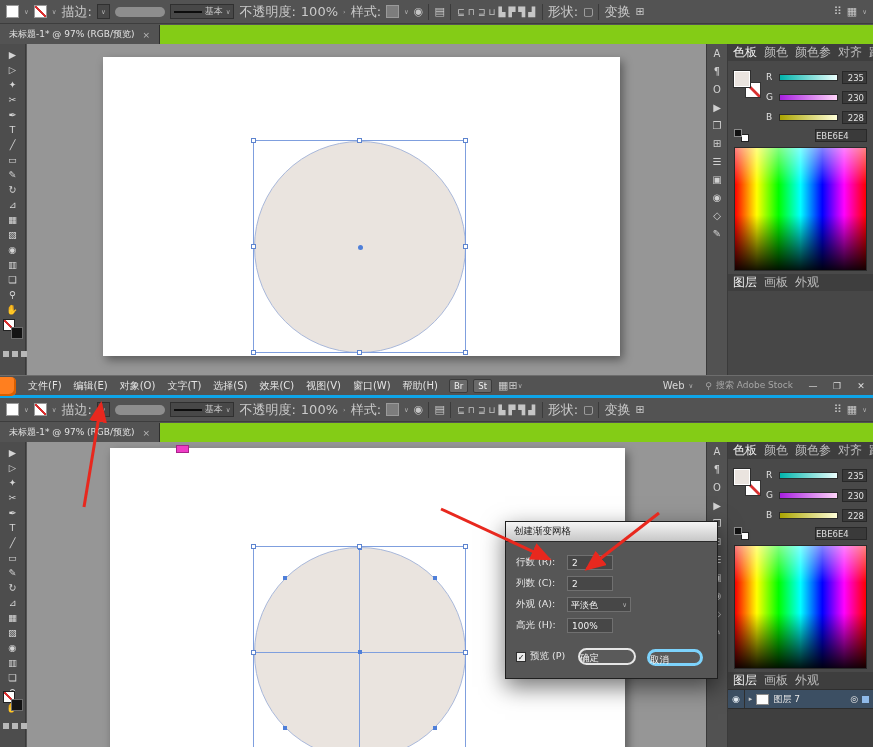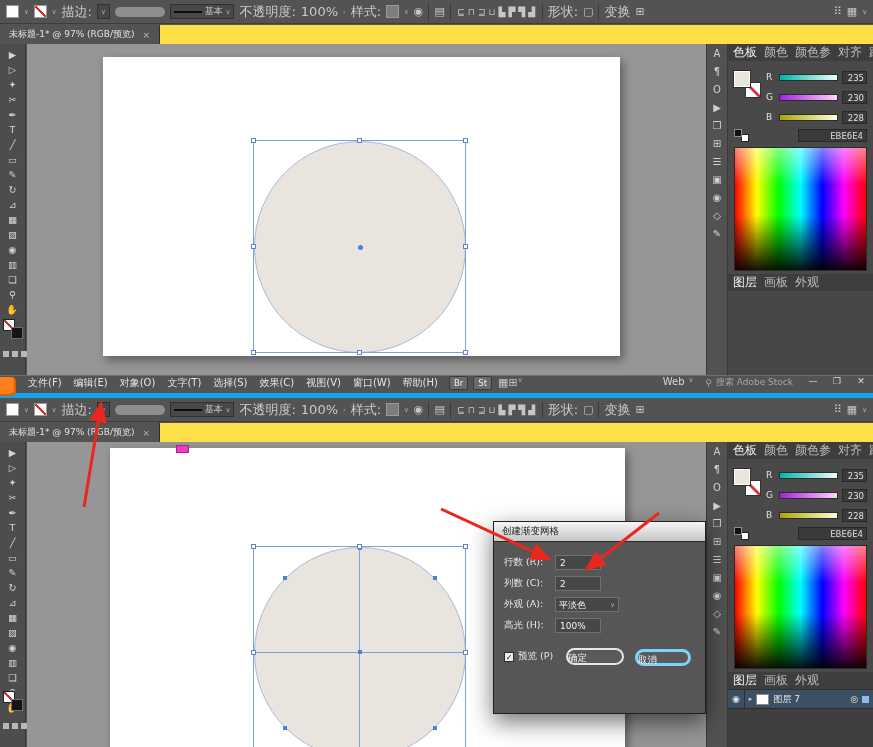--- a/index.html
+++ b/index.html
@@ -4,22 +4,22 @@
 <style>
   *{margin:0;padding:0;box-sizing:border-box}
   html,body{background:#2a2a2a}
   #stage{position:relative;width:873px;height:747px;background:#535353;overflow:hidden;
          font-family:"DejaVu Sans",sans-serif;font-size:10px;color:#d6d6d6}
   .shot{position:absolute;left:0;width:873px;overflow:hidden}
   #shot-top{top:0;height:375px}
   #shot-bottom{top:375px;height:372px;border-top:1px solid #6d6d6d}
 
   
-  .menubar{position:absolute;left:0;right:0;top:0;height:22px;background:#535353;border-bottom:5px solid #0ea5e9;
-           display:flex;align-items:flex-start;padding-left:22px;white-space:nowrap}
+  .menubar{position:absolute;left:0;right:0;top:0;height:22px;background:#535353;border-bottom:3px solid #0ea5e9;
+           display:flex;align-items:center;padding-left:22px;white-space:nowrap}
   .menubar .mitem{padding:0 6px;font-size:10px;color:#e4e4e4}
   .applogo{position:absolute;left:-5px;top:1px;width:21px;height:19px;border-radius:5px;background:#ff7f1f;
            box-shadow:inset -2px -2px 0 #d95f00}
   .mb-btn{background:#6a6a6a;border:1px solid #3b3b3b;border-radius:2px;font-size:8.5px;padding:1px 4px;margin-left:5px;color:#f0f0f0}
   .search-box{display:flex;align-items:center;gap:4px;color:#a6a6a6;margin:0 8px;font-size:9px}
   .winbtn{width:24px;text-align:center;color:#dedede;font-size:9px}
 
   
   .toolbar{position:absolute;left:0;right:0;height:24px;background:#535353;border-bottom:1px solid #3d3d3d;
            display:flex;align-items:center;gap:5px;padding:0 6px;white-space:nowrap;overflow:hidden}
@@ -32,21 +32,21 @@
   .box{height:15px;background:#484848;border:1px solid #303030;display:flex;align-items:center;gap:3px;padding:0 3px;color:#ccc;font-size:9px}
   .pill{width:50px;height:10px;border-radius:5px;background:#8e8e8e;flex:none}
   .bline{width:28px;height:2px;background:#0d0d0d}
   .sep{width:1px;height:16px;background:#3b3b3b;flex:none}
   .ticon{color:#c6c6c6;font-size:11px}
   .ticon.small{font-size:9px;margin:0 1.5px}
   .grow{flex:1}
   .icons{display:flex;align-items:center}
 
   
-  .tabbar{position:absolute;left:0;right:0;height:19px;background:#fde047;display:flex;align-items:stretch}
+  .tabbar{position:absolute;left:0;right:0;height:19px;background:#84cc16;display:flex;align-items:stretch}
   .doctab{background:#535353;border-right:1px solid #2e2e2e;display:flex;align-items:center;gap:8px;
           padding:0 9px;font-size:9px;color:#e2e2e2}
   .doctab .x{color:#b9b9b9}
 
   
   .work{position:absolute;left:0;right:0;bottom:0}
   .tools{position:absolute;left:0;top:0;bottom:0;width:26px;background:#4d4d4d;border-right:1px solid #3a3a3a;
          display:flex;flex-direction:column;align-items:center;padding-top:3px}
   .tools .titem{height:15px;line-height:15px;font-size:9.5px;color:#d4d4d4}
   .tfs{position:absolute;left:3px;bottom:36px;width:20px;height:20px}
@@ -92,37 +92,37 @@
   .chslider{flex:1;height:7px;border:1px solid #2c2c2c}
   .sl-r{background:linear-gradient(90deg,#00b4ab,#ecfffd)}
   .sl-g{background:linear-gradient(90deg,#a71fe0,#ffd4fa)}
   .sl-b{background:linear-gradient(90deg,#aaa400,#ffffd9)}
   .chval{width:25px;height:13px;background:#3a3a3a;border:1px solid #282828;font-size:8.5px;color:#e2e2e2;
          text-align:right;padding-right:2px;line-height:12px;flex:none}
   .hexrow{display:flex;align-items:center;justify-content:space-between;height:17px;padding:0 6px;flex:none}
   .bwduo{position:relative;width:15px;height:13px}
   .bwduo .k{position:absolute;left:0;top:0;width:8px;height:8px;background:#111;border:1px solid #8a8a8a;z-index:2}
   .bwduo .w{position:absolute;right:0;bottom:0;width:8px;height:8px;background:#fff;border:1px solid #222}
-  .hexbox{width:69px;height:13px;background:#3a3a3a;border:1px solid #282828;font-size:8.5px;color:#dedede;
-          text-align:right;line-height:12px;padding-right:3px}
+  .hexbox{width:52px;height:13px;background:#3a3a3a;border:1px solid #282828;font-size:8.5px;color:#dedede;
+          text-align:right;line-height:12px;padding-right:20px}
   .spectrum{margin:3px 6px;height:124px;border:1px solid #2a2a2a;flex:none;
     background:linear-gradient(to bottom,rgba(255,255,255,.5),rgba(255,255,255,0) 30%,rgba(0,0,0,0) 55%,rgba(0,0,0,.92)),
                linear-gradient(to right,#ff0000,#ffff00,#00ff00,#00ffff,#0000ff,#ff00ff,#ff0000)}
   .pblank{flex:1;background:#474747}
   .layers{flex:1;background:#3f3f3f;border-top:1px solid #2f2f2f}
   .layerrow{height:19px;background:#3c4f63;display:flex;align-items:center;gap:4px;padding:0 4px;
             border-bottom:1px solid #2c2c2c;color:#e8e8e8;font-size:9px}
   .layerrow .eye{font-size:9px;color:#e2eaf1}
   .vsep{width:1px;align-self:stretch;background:#2f2f2f}
   .thumb{width:13px;height:11px;background:#fdfdfd;border:1px solid #8a8a8a;flex:none}
   .selchip{width:7px;height:7px;background:#8fb9e8;flex:none}
   .xchev{font-size:7px;color:#cfcfcf}
 
   
-  .dialog{position:absolute;left:493px;top:145px;width:213px;height:193px;background:#565656;
+  .dialog{position:absolute;left:505px;top:145px;width:213px;height:158px;background:#565656;
           border:1px solid #1f1f1f;box-shadow:0 8px 22px rgba(0,0,0,.55);z-index:20}
   .dtitle{height:20px;background:linear-gradient(#f5f5f5,#c7c7c7);color:#1a1a1a;font-size:9.5px;
           display:flex;align-items:center;padding:0 8px;border-bottom:1px solid #2a2a2a}
   .drow{position:absolute;left:10px;display:flex;align-items:center;gap:4px;font-size:9.5px;color:#e5e5e5}
   .dlab{width:47px;flex:none}
   .dfield{width:46px;height:15px;background:#474747;border:1px solid #707070;color:#f2f2f2;font-size:9px;
           line-height:14px;padding-left:4px}
   .ddrop{width:64px;height:15px;background:#474747;border:1px solid #707070;color:#f2f2f2;font-size:9px;
          line-height:14px;padding:0 3px;display:flex;align-items:center;justify-content:space-between}
   .dcheck{width:10px;height:10px;background:#ececec;border:1px solid #2e2e2e;color:#111;font-size:8px;

